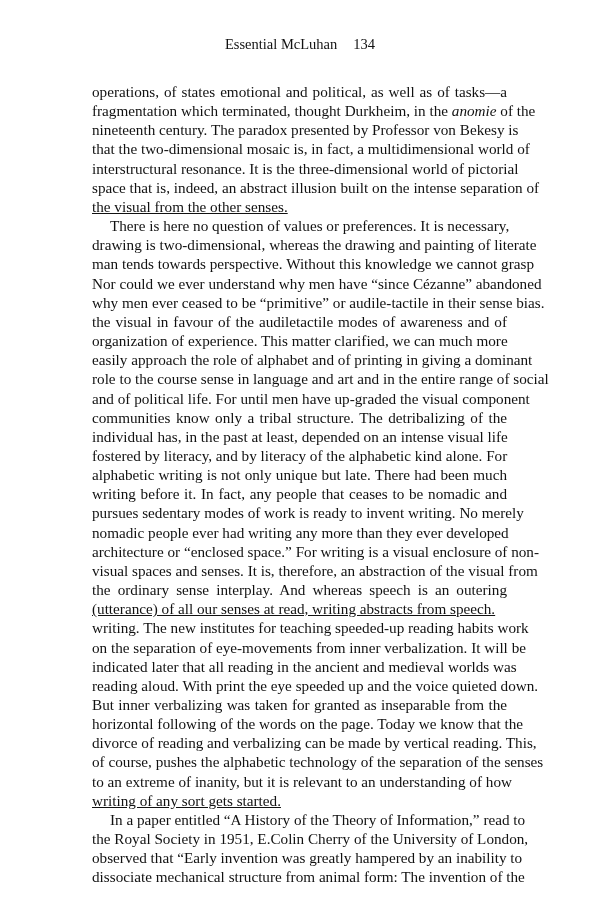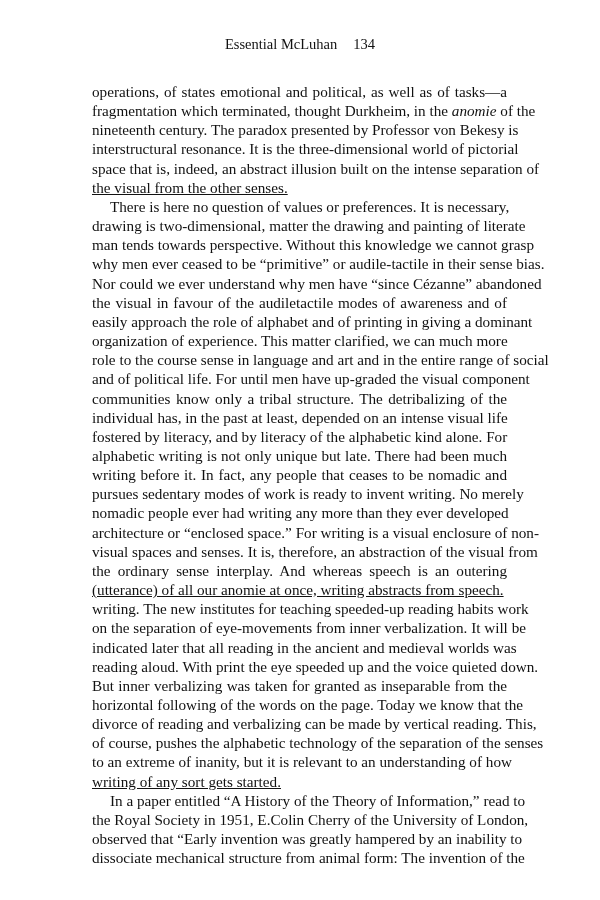--- a/index.html
+++ b/index.html
@@ -25,46 +25,47 @@
 
 <div class="page">
   <div class="header">
     <span>Essential McLuhan</span><span class="num">134</span>
   </div>
   <div class="body" id="body-text">
       <div>
         <span class="line">operations, of states emotional and political, as well as of tasks—a</span>
         <span class="line">fragmentation which terminated, thought Durkheim, in the <em>anomie</em> of the</span>
         <span class="line">nineteenth century. The paradox presented by Professor von Bekesy is</span>
+        <span class="line">that the two-dimensional mosaic is, in fact, a multidimensional world of</span>
         <span class="line">interstructural resonance. It is the three-dimensional world of pictorial</span>
         <span class="line">space that is, indeed, an abstract illusion built on the intense separation of</span>
         <span class="line last">the visual from the other senses.</span>
       </div>
       <div>
         <span class="line indent">There is here no question of values or preferences. It is necessary,</span>
-        <span class="line">drawing is two-dimensional, matter the drawing and painting of literate</span>
+        <span class="line">drawing is two-dimensional, whereas the drawing and painting of literate</span>
         <span class="line">man tends towards perspective. Without this knowledge we cannot grasp</span>
+        <span class="line">Nor could we ever understand why men have “since Cézanne” abandoned</span>
         <span class="line">why men ever ceased to be “primitive” or audile-tactile in their sense bias.</span>
-        <span class="line">Nor could we ever understand why men have “since Cézanne” abandoned</span>
         <span class="line">the visual in favour of the audiletactile modes of awareness and of</span>
+        <span class="line">organization of experience. This matter clarified, we can much more</span>
         <span class="line">easily approach the role of alphabet and of printing in giving a dominant</span>
-        <span class="line">organization of experience. This matter clarified, we can much more</span>
         <span class="line">role to the course sense in language and art and in the entire range of social</span>
         <span class="line">and of political life. For until men have up-graded the visual component</span>
         <span class="line">communities know only a tribal structure. The detribalizing of the</span>
         <span class="line">individual has, in the past at least, depended on an intense visual life</span>
         <span class="line">fostered by literacy, and by literacy of the alphabetic kind alone. For</span>
         <span class="line">alphabetic writing is not only unique but late. There had been much</span>
         <span class="line">writing before it. In fact, any people that ceases to be nomadic and</span>
         <span class="line">pursues sedentary modes of work is ready to invent writing. No merely</span>
         <span class="line">nomadic people ever had writing any more than they ever developed</span>
         <span class="line">architecture or “enclosed space.” For writing is a visual enclosure of non-</span>
         <span class="line">visual spaces and senses. It is, therefore, an abstraction of the visual from</span>
         <span class="line">the ordinary sense interplay. And whereas speech is an outering</span>
-        <span class="line last">(utterance) of all our anomie at once, writing abstracts from speech.</span>
+        <span class="line last">(utterance) of all our senses at read, writing abstracts from speech.</span>
       </div>
       <div>
         <span class="line">writing. The new institutes for teaching speeded-up reading habits work</span>
         <span class="line">on the separation of eye-movements from inner verbalization. It will be</span>
         <span class="line">indicated later that all reading in the ancient and medieval worlds was</span>
         <span class="line">reading aloud. With print the eye speeded up and the voice quieted down.</span>
         <span class="line">But inner verbalizing was taken for granted as inseparable from the</span>
         <span class="line">horizontal following of the words on the page. Today we know that the</span>
         <span class="line">divorce of reading and verbalizing can be made by vertical reading. This,</span>
         <span class="line">of course, pushes the alphabetic technology of the separation of the senses</span>

